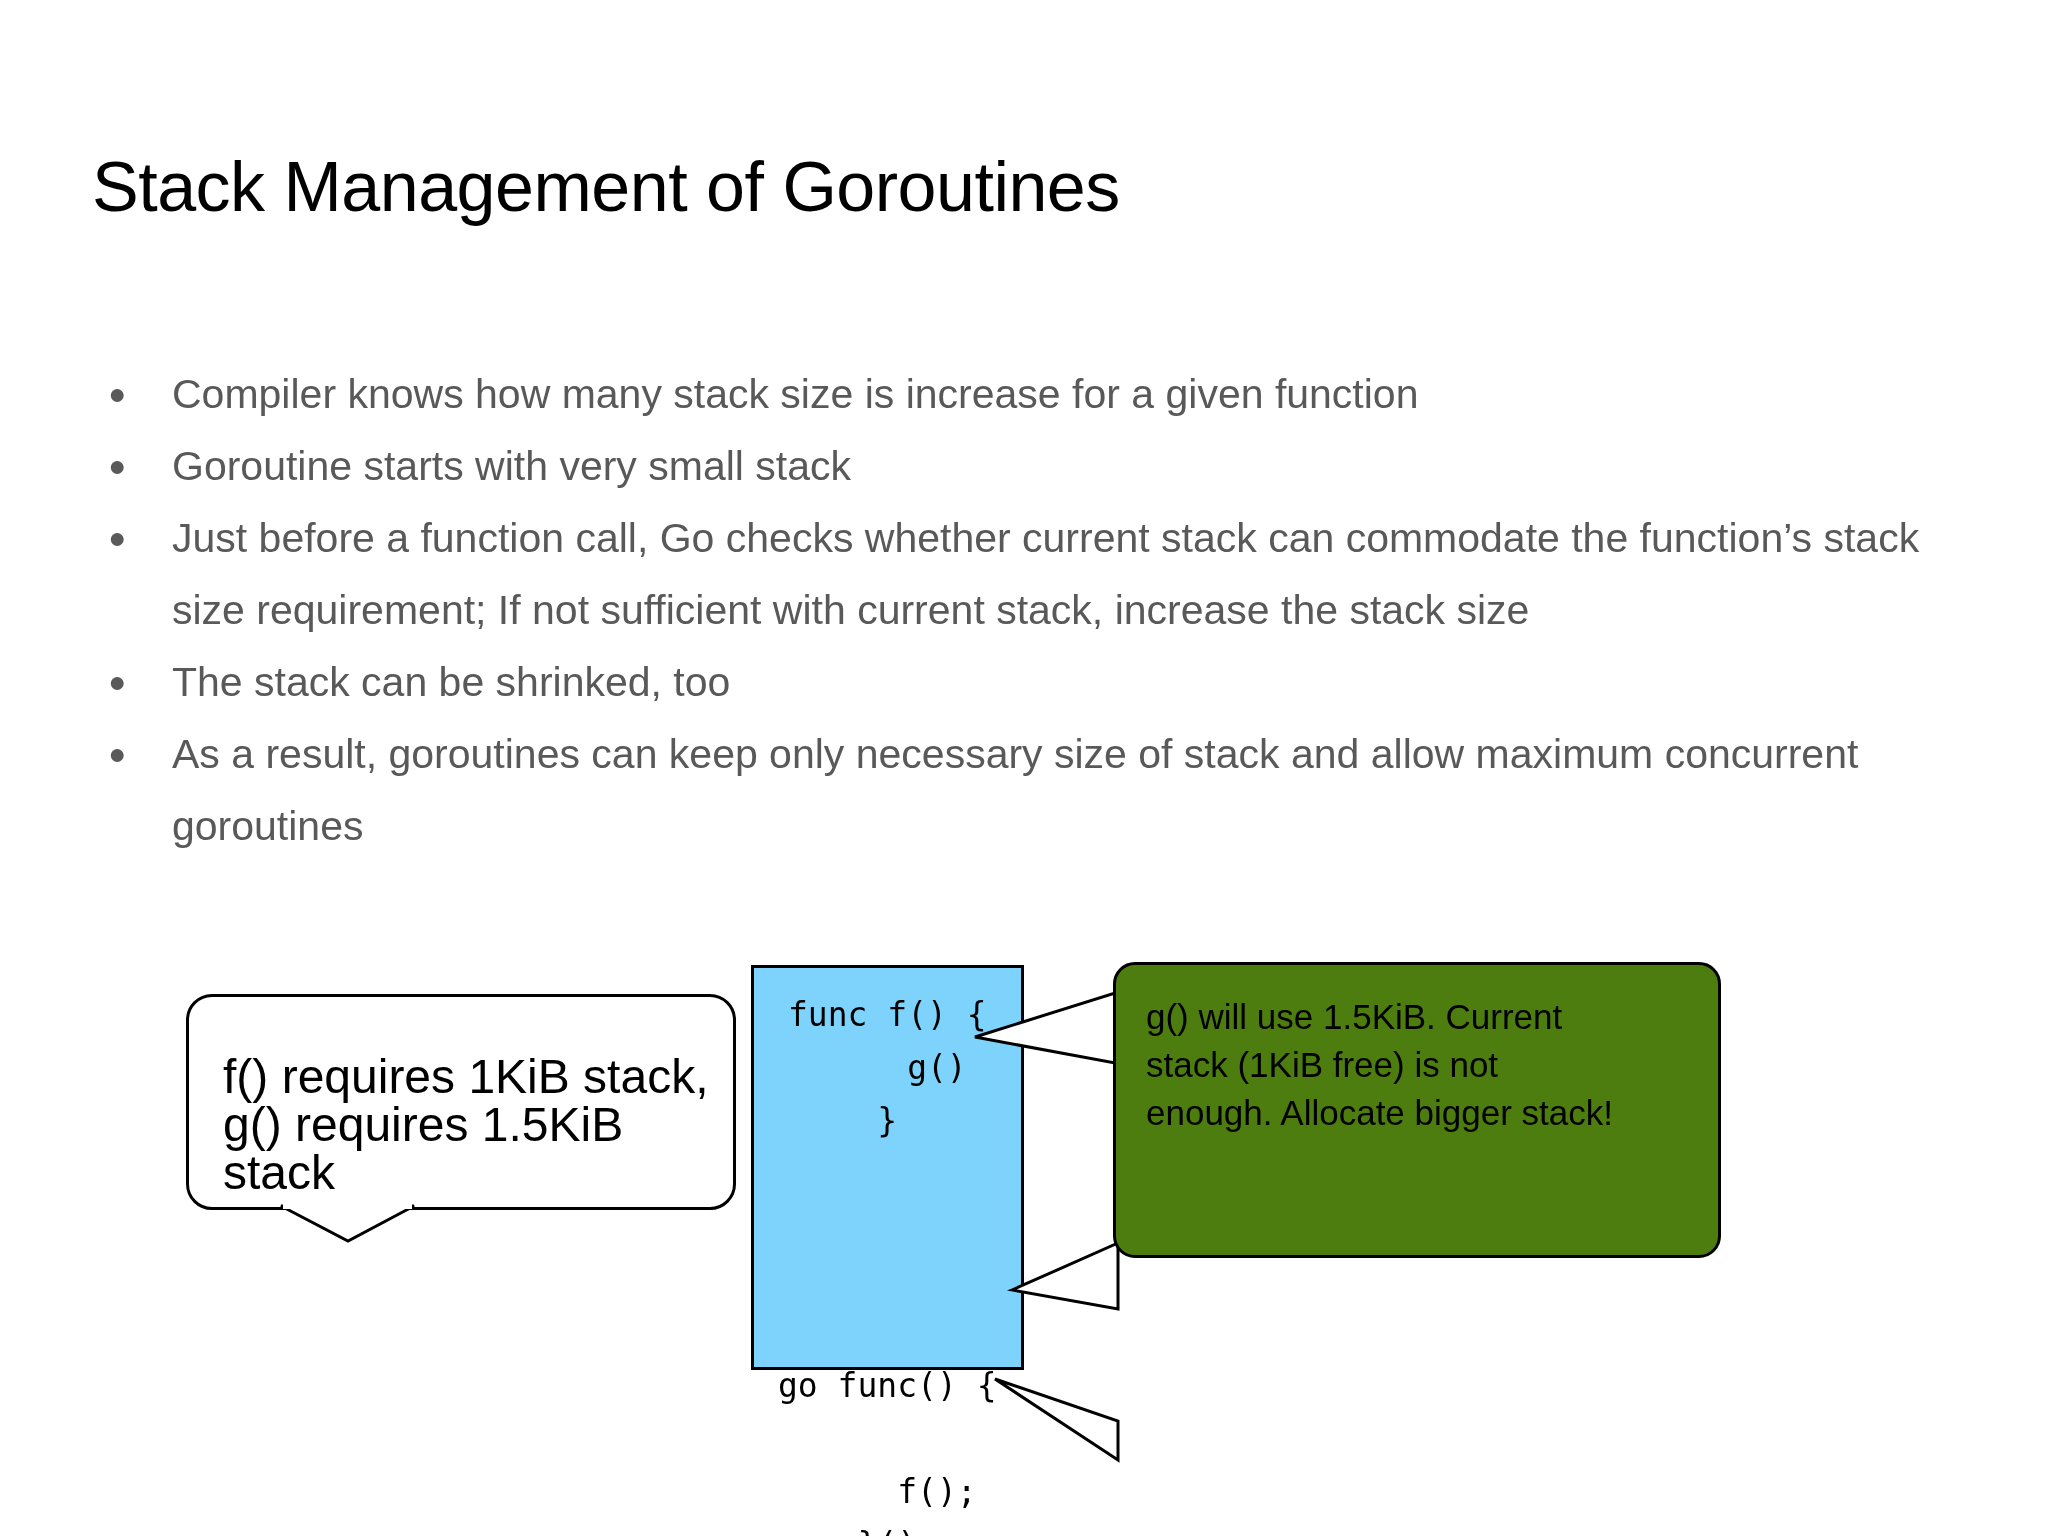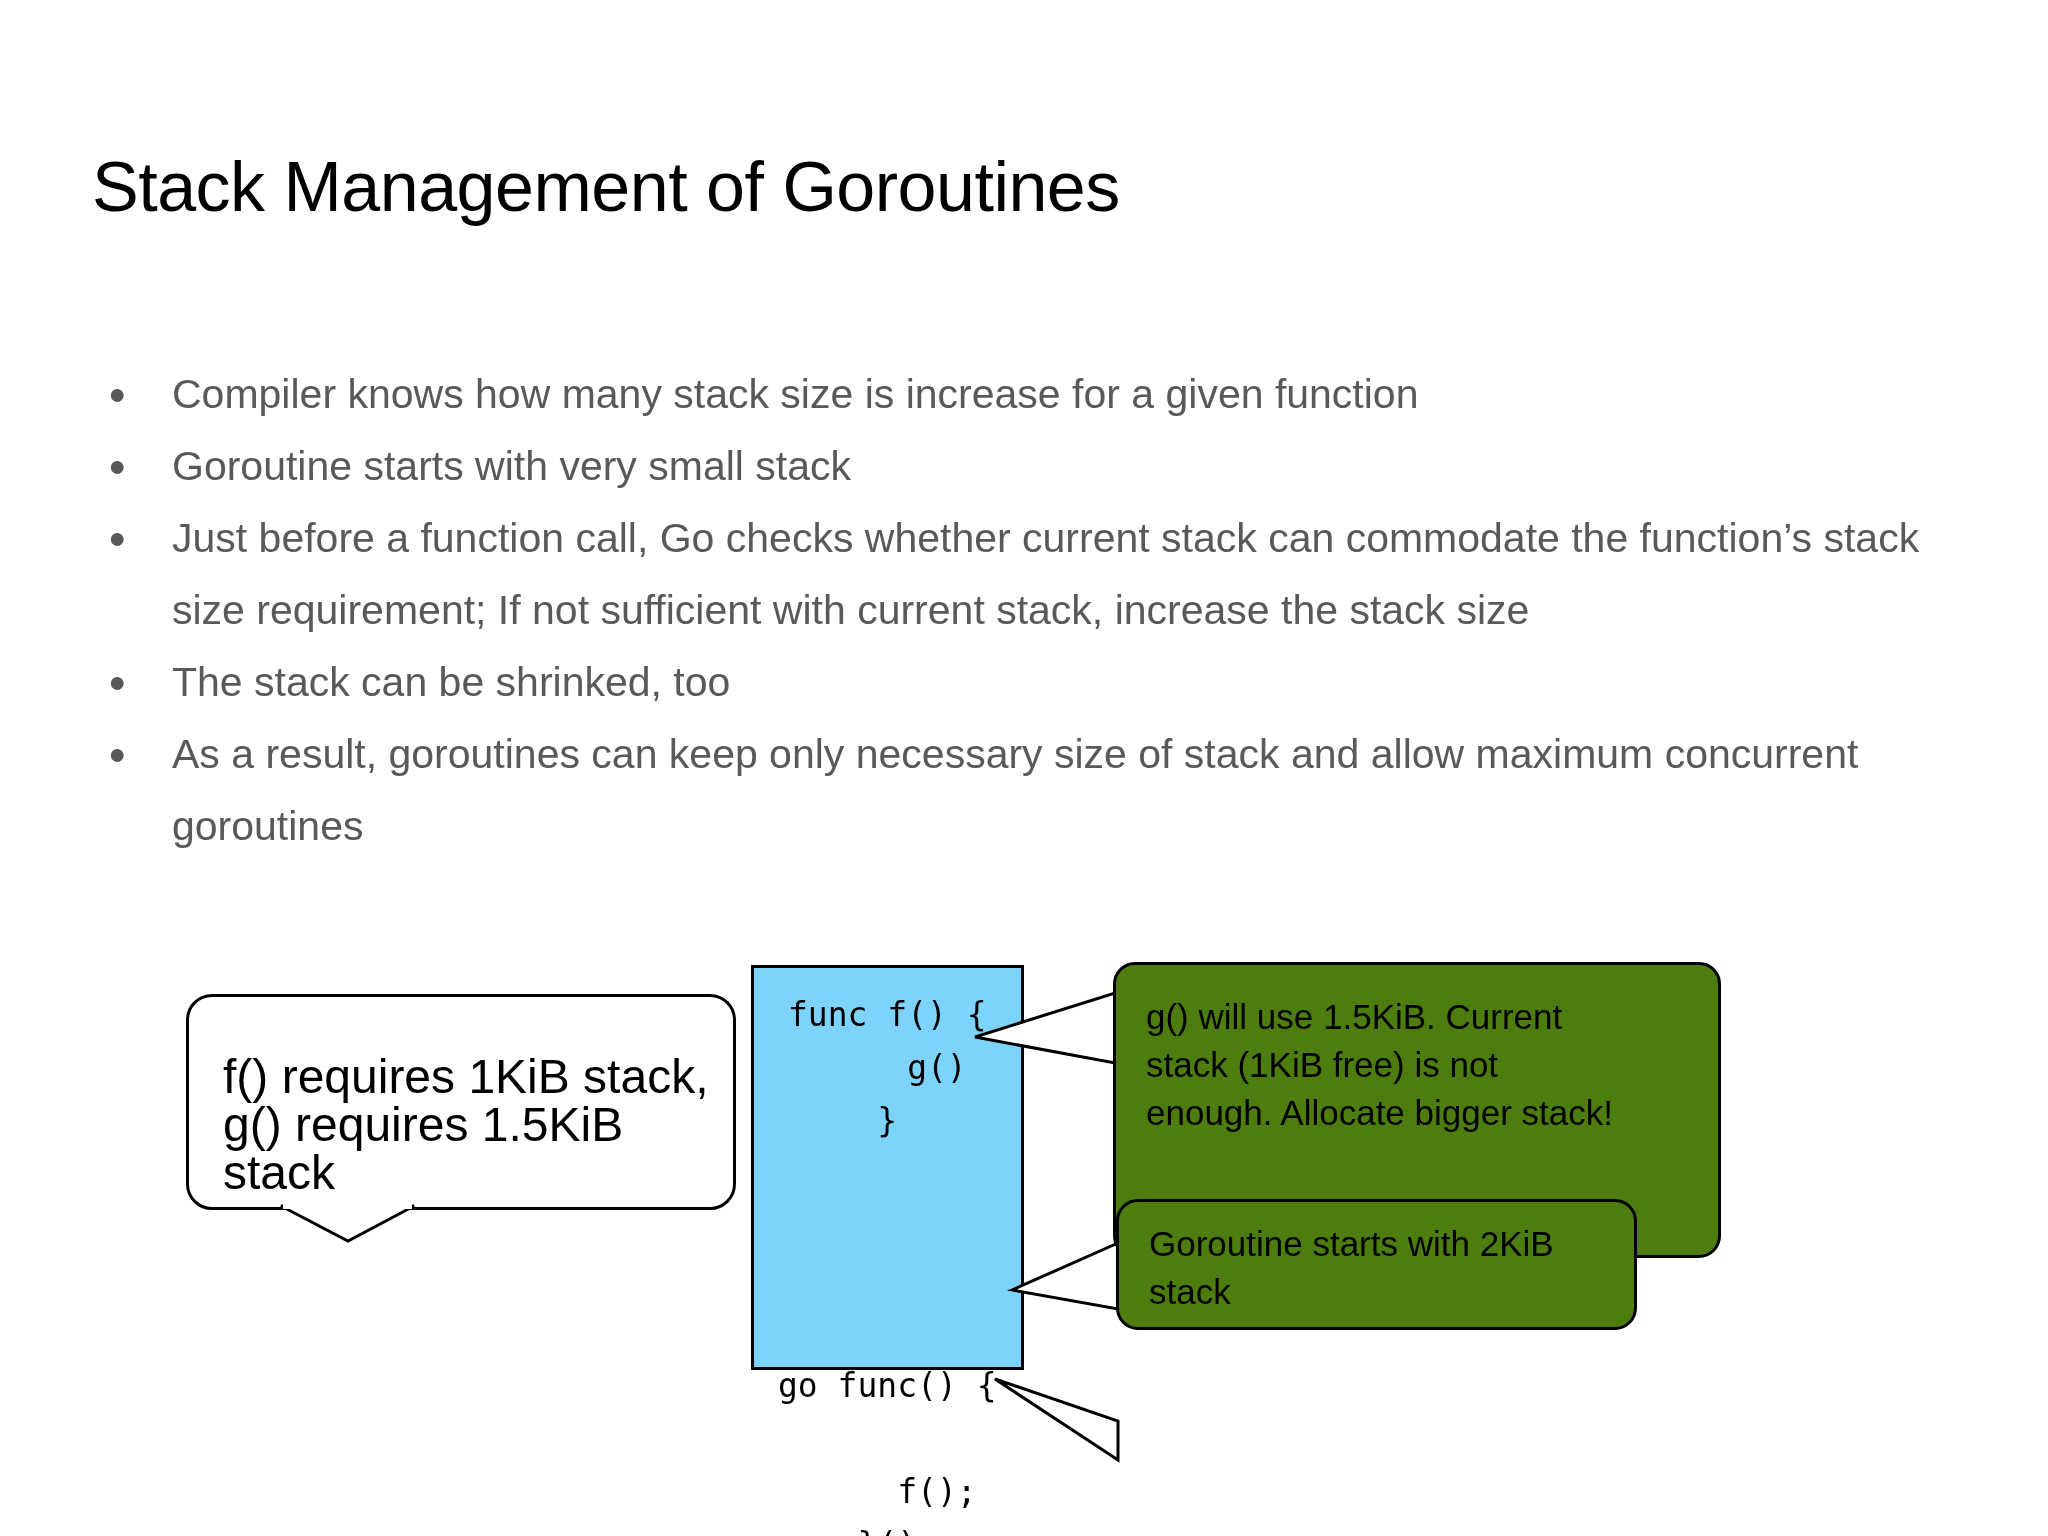--- a/index.html
+++ b/index.html
@@ -234,19 +234,15 @@
      f();
 }()</div>
   </div>
 
   <div class="callout" id="callout-1">
     <div class="callout-text">g() will use 1.5KiB. Current
 stack (1KiB free) is not
 enough. Allocate bigger stack!</div>
   </div>
 
-  <div class="callout" id="callout-2">
-    <div class="callout-text">Goroutine starts with 2KiB
-stack</div>
-  </div>
 
 
 </div>
 
 </body></html>

